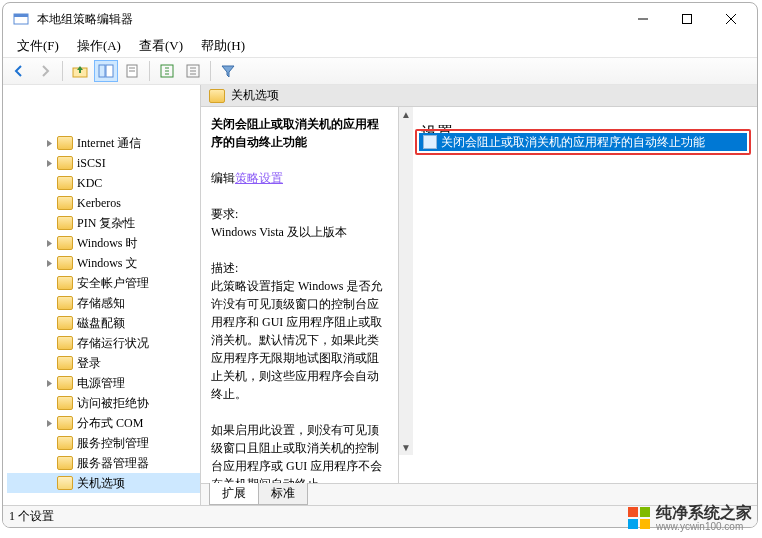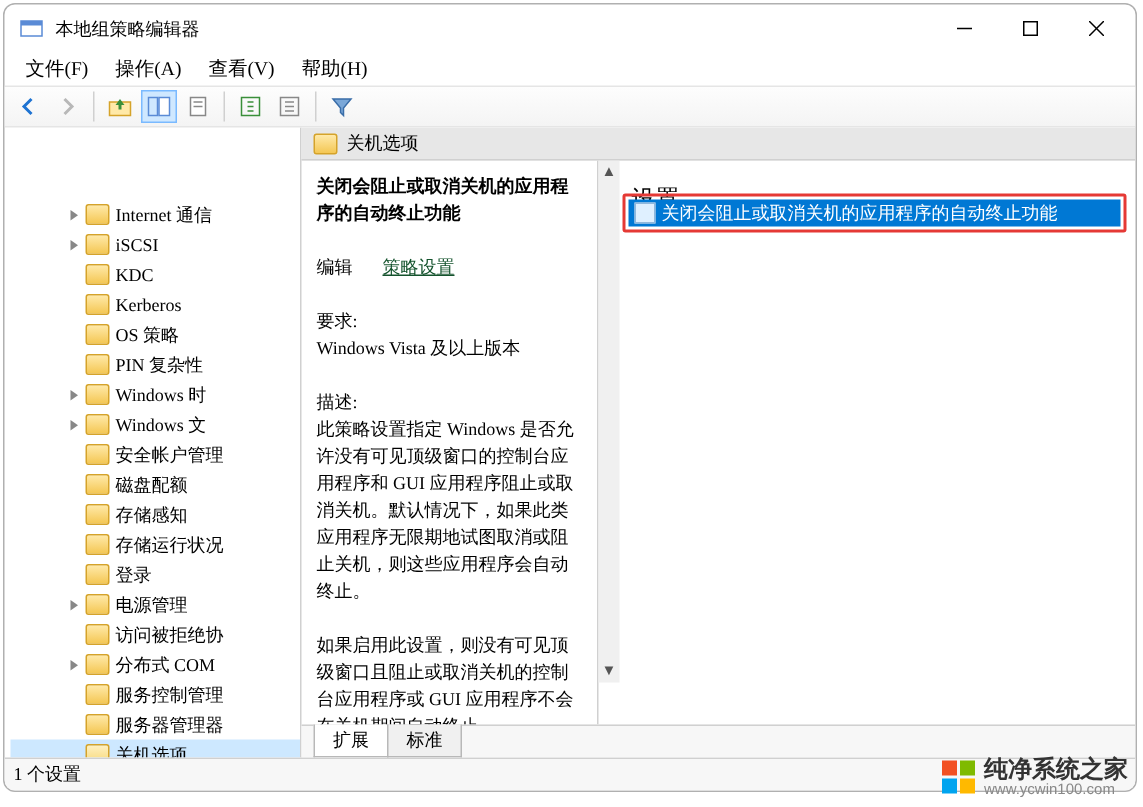--- a/index.html
+++ b/index.html
@@ -123,21 +123,21 @@
   }
   .desc-pane {
     width: 198px;
     padding: 8px 10px;
     font-size: 12px;
     line-height: 1.5;
     border-right: 1px solid #d0d0d0;
     overflow: hidden;
   }
   .desc-pane b { font-weight: bold; }
-  .desc-pane a { color: #14532d; text-decoration: underline; margin-left: 20px; }
+  .desc-pane a { color: #8b5cf6; text-decoration: underline; }
   .list-pane {
     flex: 1;
     position: relative;
   }
   .list-header {
     position: absolute;
     top: 12px; left: 4px;
     font-size: 16px;
     padding: 4px 4px;
   }
@@ -337,25 +337,20 @@
             <span class="lbl">KDC</span>
           </div>
           <div class="tree-row">
             <span class="exp"></span>
             <span class="fld"></span>
             <span class="lbl">Kerberos</span>
           </div>
           <div class="tree-row">
             <span class="exp"></span>
             <span class="fld"></span>
-            <span class="lbl">OS 策略</span>
-          </div>
-          <div class="tree-row">
-            <span class="exp"></span>
-            <span class="fld"></span>
             <span class="lbl">PIN 复杂性</span>
           </div>
           <div class="tree-row">
             <span class="exp">
               <svg width="9" height="9" viewBox="0 0 9 9">
                 <path d="M2 1 L7 4.5 L2 8 Z" fill="#888"></path>
               </svg>
             </span>
             <span class="fld"></span>
             <span class="lbl">Windows 时</span>
@@ -370,26 +365,26 @@
             <span class="lbl">Windows 文</span>
           </div>
           <div class="tree-row">
             <span class="exp"></span>
             <span class="fld"></span>
             <span class="lbl">安全帐户管理</span>
           </div>
           <div class="tree-row">
             <span class="exp"></span>
             <span class="fld"></span>
+            <span class="lbl">存储感知</span>
+          </div>
+          <div class="tree-row">
+            <span class="exp"></span>
+            <span class="fld"></span>
             <span class="lbl">磁盘配额</span>
-          </div>
-          <div class="tree-row">
-            <span class="exp"></span>
-            <span class="fld"></span>
-            <span class="lbl">存储感知</span>
           </div>
           <div class="tree-row">
             <span class="exp"></span>
             <span class="fld"></span>
             <span class="lbl">存储运行状况</span>
           </div>
           <div class="tree-row">
             <span class="exp"></span>
             <span class="fld"></span>
             <span class="lbl">登录</span>

